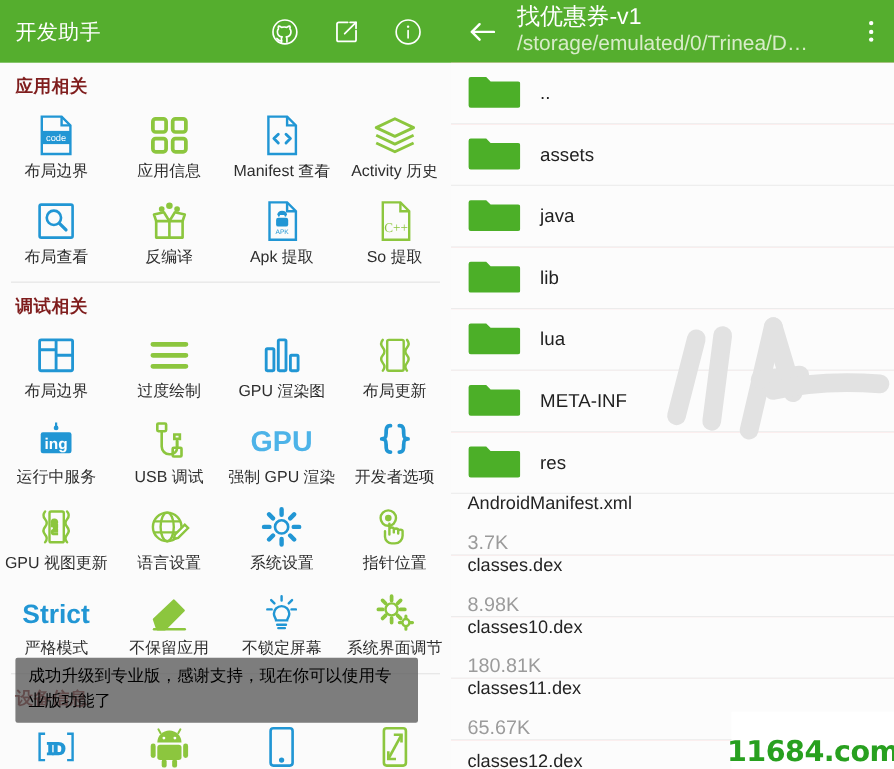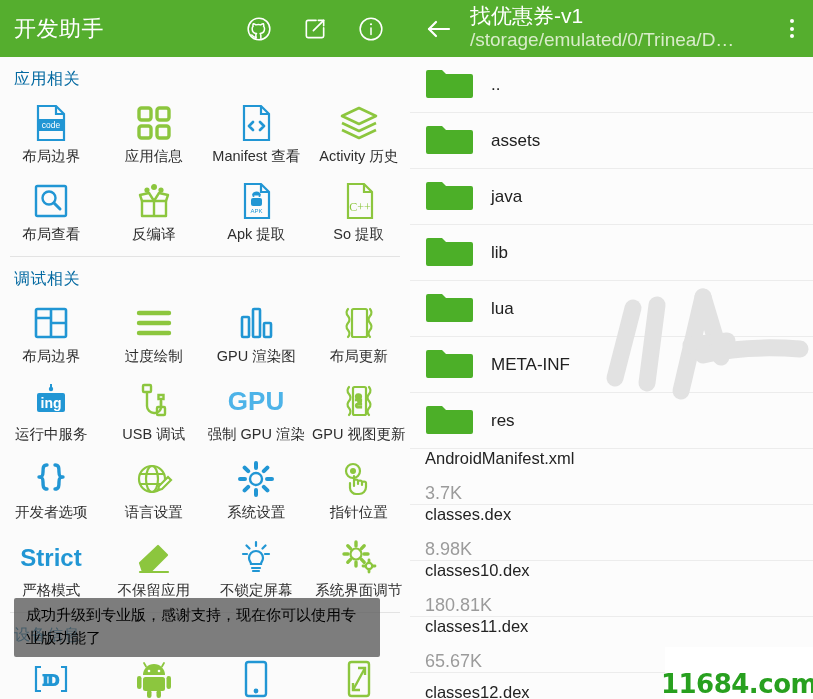--- a/index.html
+++ b/index.html
@@ -17,27 +17,27 @@
     background: #fbfbfb;
     position: relative;
     overflow: hidden;
   }
   .appbar {
     height: 57px; background: #55ae2e;
     display: flex; align-items: center; padding: 0 14px;
     position: relative;
   }
   .appbar-title {
-    color: #ffffff; font-size: 22px; letter-spacing: .5px; white-space: nowrap;
+    color: #ffffff; font-size: 19px; letter-spacing: .5px; white-space: nowrap;
   }
   .appbar-actions { margin-left: auto; display: flex; align-items: center; gap: 30px; padding-right: 12px; }
   .appbar-icon { width: 26px; height: 26px; display: block; }
 
   .section-head {
-    font-size: 16px; color: #0369a1; font-weight: normal;
+    font-size: 16px; color: #7f1d1d; font-weight: bold;
     padding: 12px 0 6px 14px; letter-spacing: .5px;
   }
   .divider { height: 1px; background: #e3e3e3; margin: 4px 10px 0 10px; }
 
   .grid { display: grid; grid-template-columns: repeat(4, 1fr); }
   .cell {
     height: 78px; display: flex; flex-direction: column;
     align-items: center; justify-content: flex-start; padding-top: 6px;
     position: relative; overflow: hidden;
   }
@@ -314,37 +314,37 @@
         <span class="ico txt-ico">
           <svg width="70" height="34" viewBox="0 0 70 34">
               <text x="35" y="26" font-size="26" fill="#4db3e8" text-anchor="middle" font-family="Liberation Sans,sans-serif">GPU</text>
             </svg>
         </span>
         <span class="lbl clip">强制 GPU 渲染</span>
       </div>
 
       <div class="cell">
         <span class="ico">
+          <svg width="38" height="36" viewBox="0 0 38 36" fill="none" stroke="#2196d4" stroke-width="3.4" stroke-linecap="round" stroke-linejoin="round">
+              <path d="M15 4c-4 0-4 3-4 7s-1 5-4 5c3 0 4 1 4 5s0 7 4 7"></path>
+              <path d="M23 4c4 0 4 3 4 7s1 5 4 5c-3 0-4 1-4 5s0 7-4 7"></path>
+            </svg>
+        </span>
+        <span class="lbl">开发者选项</span>
+      </div>
+
+      <div class="cell">
+        <span class="ico">
           <svg width="36" height="38" viewBox="0 0 36 38" fill="none" stroke="#8cc63e" stroke-width="2.2">
               <rect x="12" y="5" width="13" height="28" rx="1.5"></rect>
               <text x="18.5" y="23" font-size="6.5" fill="#8cc63e" text-anchor="middle" font-family="Liberation Sans,sans-serif" transform="rotate(90 18.5 19)">GPU</text>
               <path d="M8 5q-3 3.5 0 7t0 7 0 7 0 7M28 5q3 3.5 0 7t0 7 0 7 0 7" stroke-linecap="round"></path>
             </svg>
         </span>
         <span class="lbl clip">GPU 视图更新</span>
-      </div>
-
-      <div class="cell">
-        <span class="ico">
-          <svg width="38" height="36" viewBox="0 0 38 36" fill="none" stroke="#2196d4" stroke-width="3.4" stroke-linecap="round" stroke-linejoin="round">
-              <path d="M15 4c-4 0-4 3-4 7s-1 5-4 5c3 0 4 1 4 5s0 7 4 7"></path>
-              <path d="M23 4c4 0 4 3 4 7s1 5 4 5c-3 0-4 1-4 5s0 7-4 7"></path>
-            </svg>
-        </span>
-        <span class="lbl">开发者选项</span>
       </div>
 
       <div class="cell">
         <span class="ico">
           <svg width="38" height="38" viewBox="0 0 38 38" fill="none" stroke="#8cc63e" stroke-width="2.2">
               <circle cx="17" cy="19" r="13"></circle>
               <ellipse cx="17" cy="19" rx="6" ry="13"></ellipse>
               <path d="M4.5 14h25M4.5 24h25"></path>
               <path d="M24 26l9-9 3 3-9 9-4 1z" fill="#fff"></path>
             </svg>

